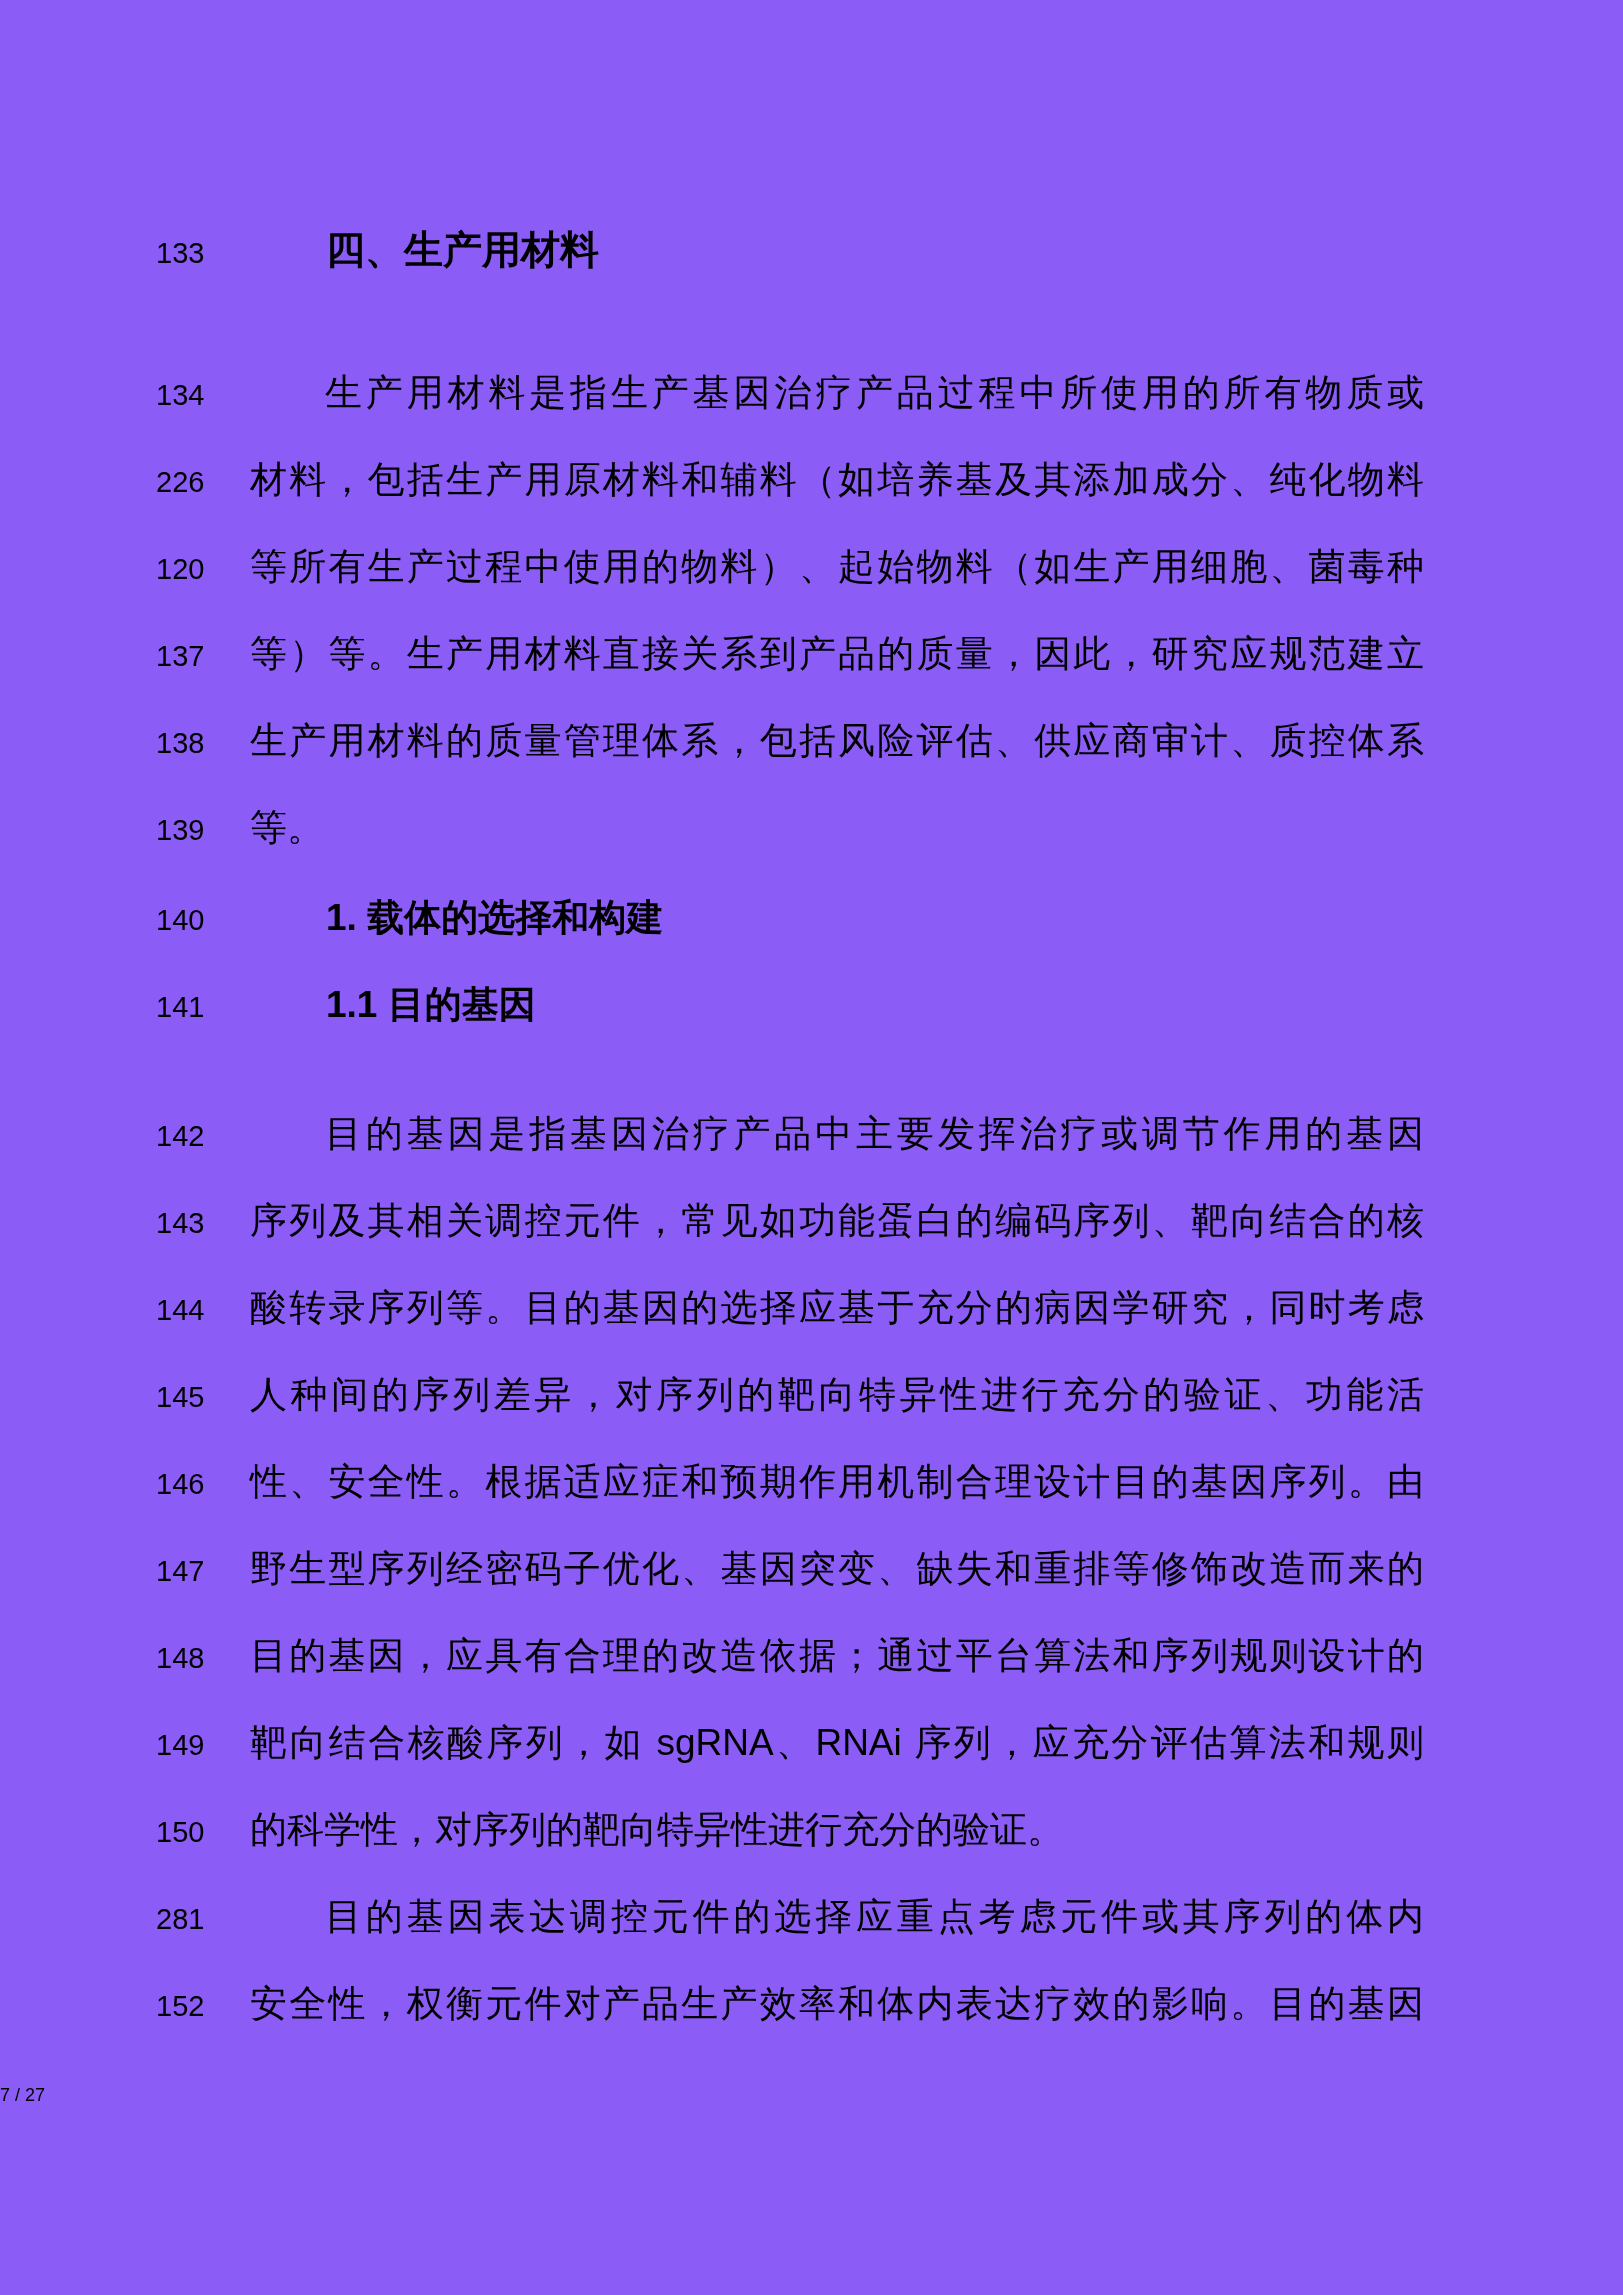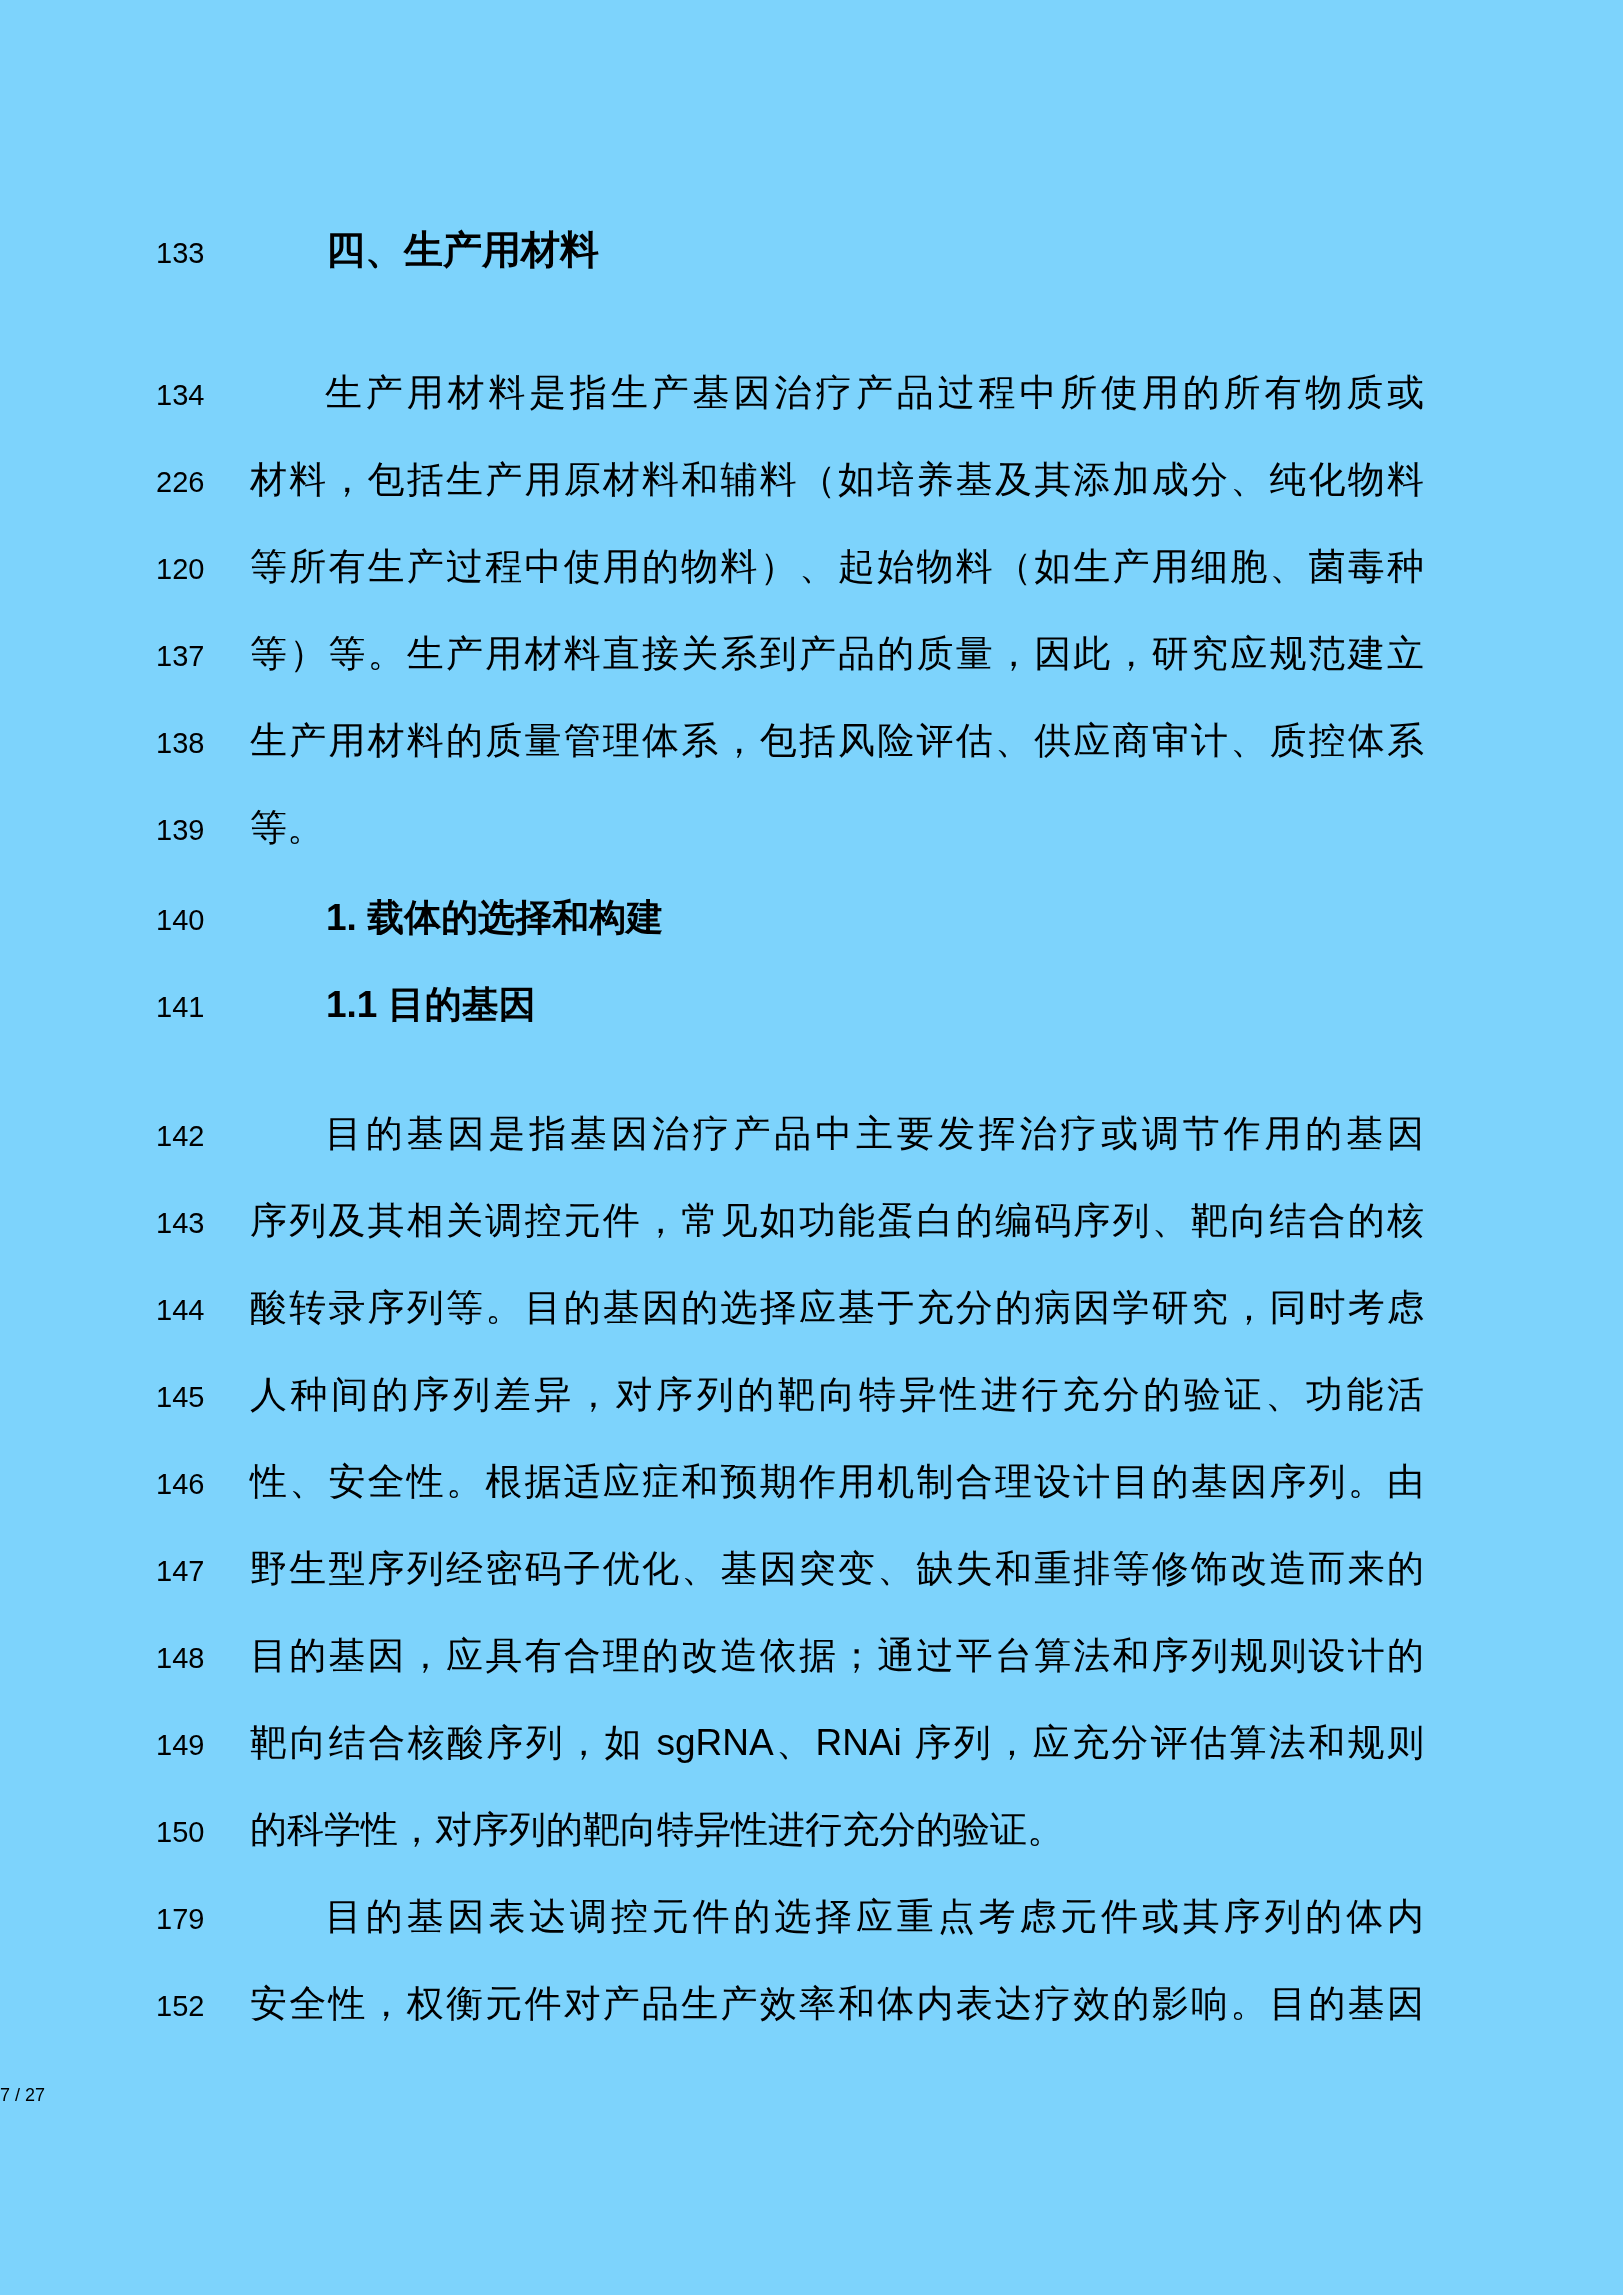--- a/index.html
+++ b/index.html
@@ -4,21 +4,21 @@
 <style>
   html, body {
     margin: 0;
     padding: 0;
     background: #ffffff;
   }
   .page {
     position: relative;
     width: 1623px;
     height: 2295px;
-    background: #7dd3fc;
+    background: #8b5cf6;
     color: #000000;
     font-family: "Liberation Sans", "DejaVu Sans", sans-serif;
     overflow: hidden;
   }
   .content {
     position: absolute;
     top: 224px;
     left: 156px;
     width: 1268px;
   }
@@ -148,21 +148,21 @@
   </div>
       <div class="row body justify">
     <span class="num">149</span>
     <span class="text">靶向结合核酸序列，如 sgRNA、RNAi 序列，应充分评估算法和规则</span>
   </div>
       <div class="row body">
     <span class="num">150</span>
     <span class="text">的科学性，对序列的靶向特异性进行充分的验证。</span>
   </div>
       <div class="row body indent justify">
-    <span class="num">179</span>
+    <span class="num">281</span>
     <span class="text">目的基因表达调控元件的选择应重点考虑元件或其序列的体内</span>
   </div>
       <div class="row body justify">
     <span class="num">152</span>
     <span class="text">安全性，权衡元件对产品生产效率和体内表达疗效的影响。目的基因</span>
   </div>
     </div>
   <div class="footer">7 / 27</div>
 </div>
 

